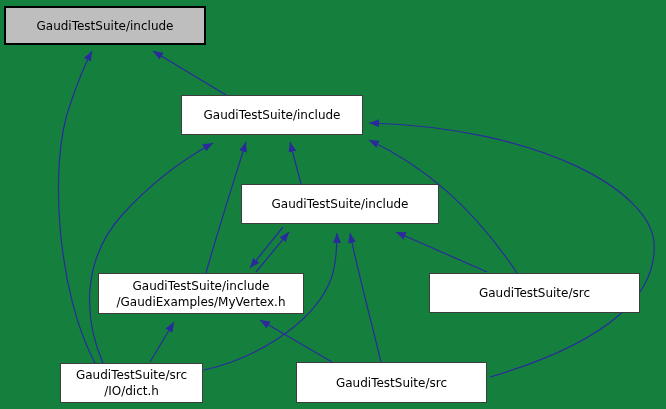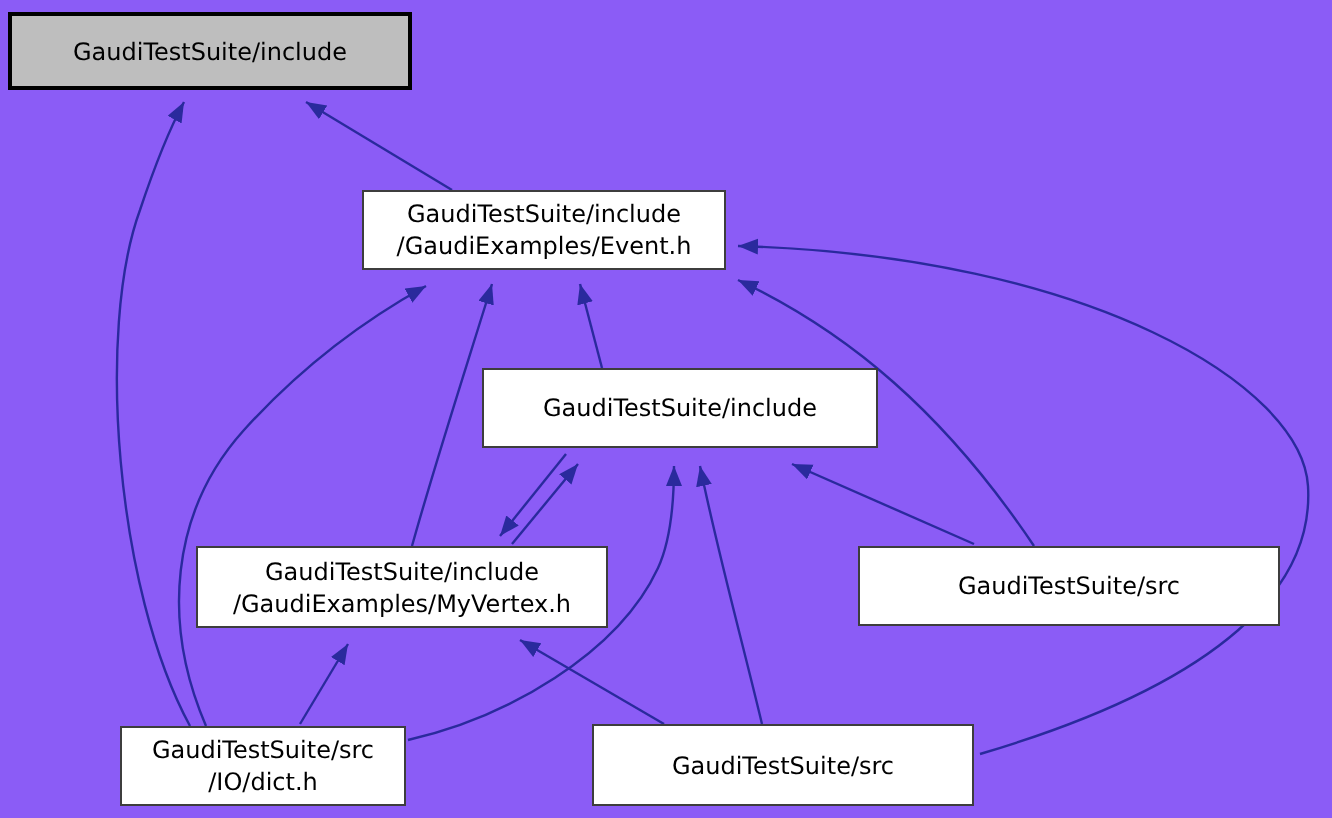--- a/index.html
+++ b/index.html
@@ -5,21 +5,21 @@
   html, body {
     margin: 0;
     padding: 0;
     background: #ffffff;
     font-family: "DejaVu Sans", "Liberation Sans", sans-serif;
   }
   #canvas {
     position: relative;
     width: 666px;
     height: 409px;
-    background: #8b5cf6;
+    background: #15803d;
     overflow: hidden;
   }
   #edges {
     position: absolute;
     left: 0;
     top: 0;
     z-index: 1;
   }
   .node {
     position: absolute;
@@ -86,21 +86,20 @@
     <path class="edge" marker-end="url(#arrow)" d="M 150,362 L 174,322"></path>
     <path class="edge" marker-end="url(#arrow)" d="M 332,362 L 260,320"></path>
   </svg>
 
   <div id="node-collision" class="node selected">
     <span>GaudiTestSuite/include</span>
   </div>
 
   <div id="node-event" class="node">
     <span>GaudiTestSuite/include</span>
-    <span>/GaudiExamples/Event.h</span>
   </div>
 
   <div id="node-mytrack" class="node">
     <span>GaudiTestSuite/include</span>
   </div>
 
   <div id="node-myvertex" class="node">
     <span>GaudiTestSuite/include</span>
     <span>/GaudiExamples/MyVertex.h</span>
   </div>

